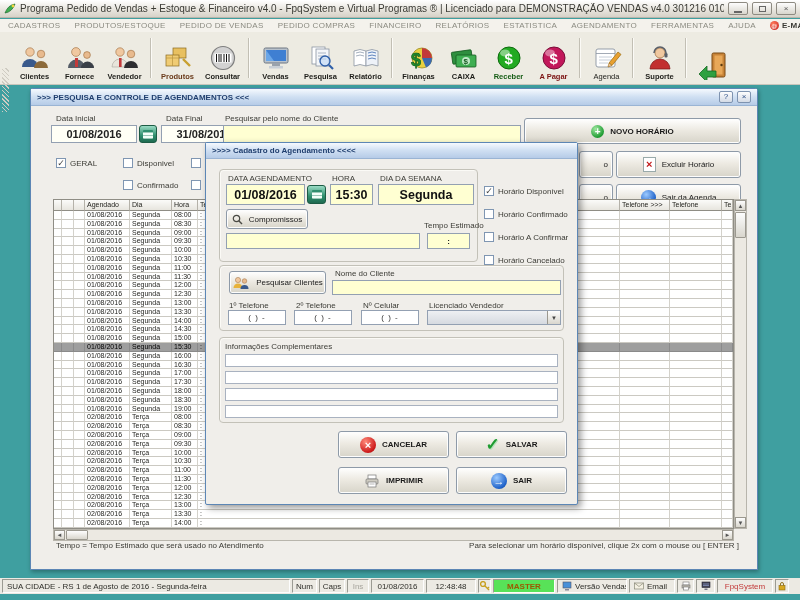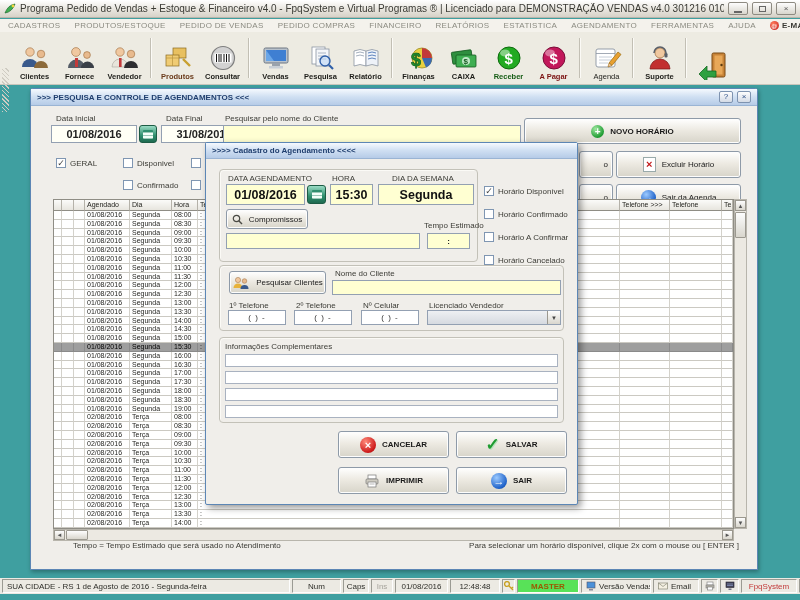--- a/index.html
+++ b/index.html
@@ -76,21 +76,21 @@
   .tc { border-right:1px solid #d4d2cb; border-bottom:1px solid #cbc9c2; font-size:7px; line-height:8.2px;
     padding:0 2px; white-space:nowrap; overflow:hidden; color:#1e1e1a; flex:none;}
   .trow.sel { background:#9e9e9e; }
   .trow.sel .tc { border-color:#8a8a8a; color:#000; }
   .c1{width:8px}.c2{width:12px}.c3{width:11px}.c4{width:45px}.c5{width:42px}.c6{width:26px}
   .c7{width:422px}.c8{width:50px}.c9{width:52px}.c10{width:13px;flex:1}
   .scroll { background:#ece9e2; border:1px solid #b8b5ac; position:absolute; }
   .sbtn { background:linear-gradient(#fdfdfd,#d9d6cd); border:1px solid #9b988f; font-size:6px; color:#555;
     display:flex; align-items:center; justify-content:center; position:absolute;}
   .thumb { background:linear-gradient(#fdfdfd,#d9d6cd); border:1px solid #9b988f; position:absolute; border-radius:1px;}
-  .ftext { position:absolute; font-size:8px; color:#3b3b35; white-space:nowrap;margin-left:17px; }
+  .ftext { position:absolute; font-size:8px; color:#3b3b35; white-space:nowrap; }
 
   
   #dialog { left:205px; top:142px; width:373px; height:363px; background:#f0eeea; border:1px solid #5c86b5;
     box-shadow:3px 3px 7px rgba(0,0,0,.4); border-radius:2px;}
   #dialog .wtitle { height:16px; }
   .bigfield { font-weight:bold; font-size:12.5px; justify-content:center; color:#111; }
   .phone { justify-content:center; color:#333; letter-spacing:1px;}
   .combo { position:absolute; background:linear-gradient(#eef0f3,#d6dae0); border:1px solid #93a0b2; display:flex; align-items:center;}
   .combo .drop { margin-left:auto; width:13px; align-self:stretch; background:linear-gradient(#fdfdfd,#d9d6cd);
     border-left:1px solid #9b988f; display:flex; align-items:center; justify-content:center; font-size:6px; color:#444;}
@@ -859,21 +859,21 @@
 
     <span class="abs lab" style="left:22px;top:31px">DATA AGENDAMENTO</span>
     <div class="abs field yellow bigfield" style="left:20px;top:41px;width:79px;height:21px">01/08/2016</div>
     <div class="abs calbtn" style="left:101px;top:42px;width:19px;height:19px">
         <div class="sheet"></div>
       </div>
 
     <span class="abs lab" style="left:126px;top:31px">HORA</span>
     <div class="abs field yellow bigfield" style="left:124px;top:41px;width:43px;height:21px">15:30</div>
 
-    <span class="abs lab" style="left:186px;top:31px">DIA DA SEMANA</span>
+    <span class="abs lab" style="left:174px;top:31px">DIA DA SEMANA</span>
     <div class="abs field yellow bigfield" style="left:172px;top:41px;width:96px;height:21px">Segunda</div>
 
     <div class="abs btn3d" style="left:20px;top:66px;width:82px;height:20px">
       <svg width="11" height="11" viewBox="0 0 11 11">
         <circle cx="4.5" cy="4.5" r="3.2" fill="none" stroke="#4a4a44" stroke-width="1.2"></circle>
         <line x1="7" y1="7" x2="10" y2="10" stroke="#4a4a44" stroke-width="1.4"></line>
       </svg>
       <span>Compromissos</span>
     </div>
     <div class="abs field yellow" style="left:20px;top:90px;width:194px;height:16px"></div>
@@ -950,21 +950,21 @@
       <span>IMPRIMIR</span>
     </div>
     <div class="btn3d dbtn" style="left:250px;top:324px">
       <span class="circle-ic blue-circle" style="width:16px;height:16px;font-size:11px">→</span>
       <span>SAIR</span>
     </div>
   </div>
 
   <div class="abs" id="statusbar">
     <div class="sp" style="width:288px">SUA CIDADE - RS  1 de Agosto de 2016 - Segunda-feira</div>
-    <div class="sp" style="width:49px;justify-content:center">Num</div>
+    <div class="sp" style="width:25px;justify-content:center">Num</div>
     <div class="sp" style="width:26px;justify-content:center">Caps</div>
     <div class="sp gray" style="width:22px;justify-content:center">Ins</div>
     <div class="sp" style="width:53px;justify-content:center">01/08/2016</div>
     <div class="sp" style="width:50px;justify-content:center">12:48:48</div>
     <div class="sp" style="width:13px;padding:0 1px">
       <svg class="keyic" viewBox="0 0 10 10">
           <circle cx="3" cy="3" r="2.4" fill="none" stroke="#c8a020" stroke-width="1.4"></circle>
           <path d="M5 5 L9 9 M7.5 7.5 L9 6" stroke="#c8a020" stroke-width="1.3" fill="none"></path>
         </svg>
     </div>

